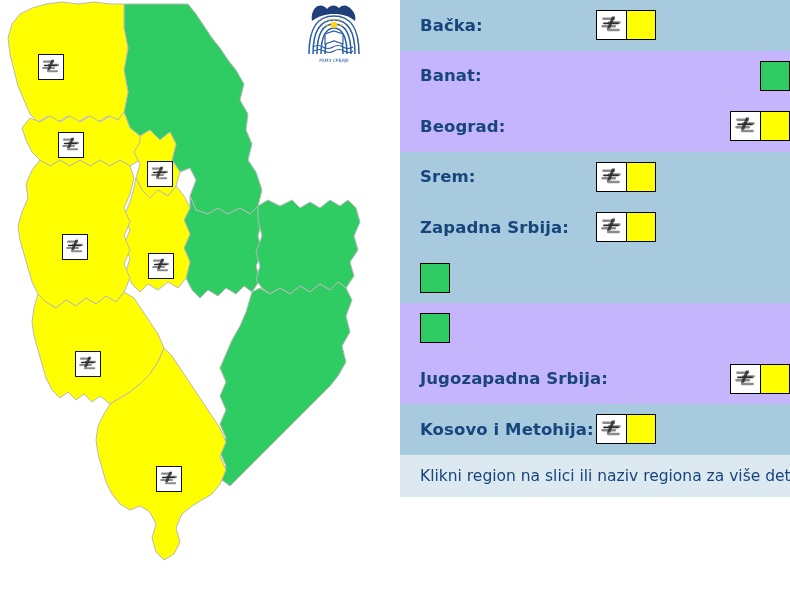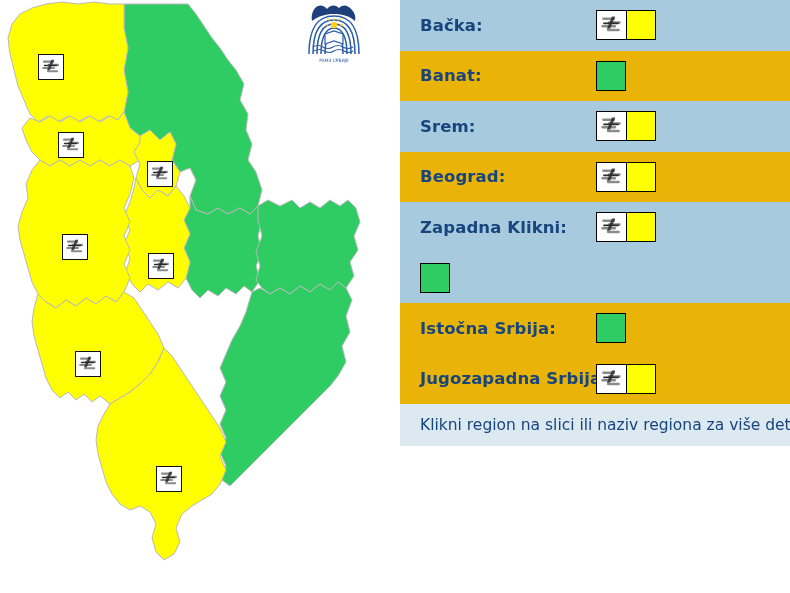--- a/index.html
+++ b/index.html
@@ -44,21 +44,21 @@
   }
   .region-row {
     position: relative;
     width: 390px;
     height: 50.5px;
     display: flex;
     align-items: center;
     padding-left: 20px;
   }
   .region-row.band-dark  { background: #a7cade; }
-  .region-row.band-light { background: #eab308; }
+  .region-row.band-light { background: #c4b5fd; justify-content: space-between; }
 
   .region-label {
     color: #17457c;
     font-size: 16.5px;
     font-weight: bold;
     letter-spacing: 0.1px;
     white-space: nowrap;
     width: 176px;
     flex: 0 0 176px;
   }
@@ -326,20 +326,41 @@
             </div>
             <div class="color-cell" style="background: rgb(255, 255, 0);"></div>
           </div>
         </div>
         <div class="region-row band-light">
           <div class="region-label">Banat:</div>
           <div class="swatch-group">
             <div class="color-cell solo" style="background: rgb(46, 204, 99);"></div>
           </div>
         </div>
+        <div class="region-row band-light">
+          <div class="region-label">Beograd:</div>
+          <div class="swatch-group">
+            <div class="icon-cell">
+              <svg viewBox="0 0 30 30">
+                <rect x="0" y="0" width="30" height="30" fill="#ffffff"></rect>
+                <g fill="#8a8a8a">
+                  <rect x="5" y="7" width="14" height="2.6" rx="1.2"></rect>
+                  <rect x="11" y="11" width="14" height="2.6" rx="1.2"></rect>
+                  <rect x="4" y="15" width="16" height="2.6" rx="1.2"></rect>
+                  <rect x="10" y="19" width="14" height="2.6" rx="1.2"></rect>
+                </g>
+                <g fill="#2b2b2b">
+                  <rect x="6" y="12.2" width="17" height="2.0" rx="1"></rect>
+                  <path d="M15.5,6 L19,6 L13.5,19 L10,19 Z" opacity="0.85"></path>
+                </g>
+              </svg>
+            </div>
+            <div class="color-cell" style="background: rgb(255, 255, 0);"></div>
+          </div>
+        </div>
         <div class="region-row band-dark">
           <div class="region-label">Srem:</div>
           <div class="swatch-group">
             <div class="icon-cell">
               <svg viewBox="0 0 30 30">
                 <rect x="0" y="0" width="30" height="30" fill="#ffffff"></rect>
                 <g fill="#8a8a8a">
                   <rect x="5" y="7" width="14" height="2.6" rx="1.2"></rect>
                   <rect x="11" y="11" width="14" height="2.6" rx="1.2"></rect>
                   <rect x="4" y="15" width="16" height="2.6" rx="1.2"></rect>
@@ -347,75 +368,74 @@
                 </g>
                 <g fill="#2b2b2b">
                   <rect x="6" y="12.2" width="17" height="2.0" rx="1"></rect>
                   <path d="M15.5,6 L19,6 L13.5,19 L10,19 Z" opacity="0.85"></path>
                 </g>
               </svg>
             </div>
             <div class="color-cell" style="background: rgb(255, 255, 0);"></div>
           </div>
         </div>
+        <div class="region-row band-dark">
+          <div class="region-label">Zapadna Srbija:</div>
+          <div class="swatch-group">
+            <div class="icon-cell">
+              <svg viewBox="0 0 30 30">
+                <rect x="0" y="0" width="30" height="30" fill="#ffffff"></rect>
+                <g fill="#8a8a8a">
+                  <rect x="5" y="7" width="14" height="2.6" rx="1.2"></rect>
+                  <rect x="11" y="11" width="14" height="2.6" rx="1.2"></rect>
+                  <rect x="4" y="15" width="16" height="2.6" rx="1.2"></rect>
+                  <rect x="10" y="19" width="14" height="2.6" rx="1.2"></rect>
+                </g>
+                <g fill="#2b2b2b">
+                  <rect x="6" y="12.2" width="17" height="2.0" rx="1"></rect>
+                  <path d="M15.5,6 L19,6 L13.5,19 L10,19 Z" opacity="0.85"></path>
+                </g>
+              </svg>
+            </div>
+            <div class="color-cell" style="background: rgb(255, 255, 0);"></div>
+          </div>
+        </div>
+        <div class="region-row band-dark">
+          <div class="swatch-group">
+            <div class="color-cell solo" style="background: rgb(46, 204, 99);"></div>
+          </div>
+        </div>
         <div class="region-row band-light">
-          <div class="region-label">Beograd:</div>
-          <div class="swatch-group">
-            <div class="icon-cell">
-              <svg viewBox="0 0 30 30">
-                <rect x="0" y="0" width="30" height="30" fill="#ffffff"></rect>
-                <g fill="#8a8a8a">
-                  <rect x="5" y="7" width="14" height="2.6" rx="1.2"></rect>
-                  <rect x="11" y="11" width="14" height="2.6" rx="1.2"></rect>
-                  <rect x="4" y="15" width="16" height="2.6" rx="1.2"></rect>
-                  <rect x="10" y="19" width="14" height="2.6" rx="1.2"></rect>
-                </g>
-                <g fill="#2b2b2b">
-                  <rect x="6" y="12.2" width="17" height="2.0" rx="1"></rect>
-                  <path d="M15.5,6 L19,6 L13.5,19 L10,19 Z" opacity="0.85"></path>
-                </g>
-              </svg>
-            </div>
-            <div class="color-cell" style="background: rgb(255, 255, 0);"></div>
-          </div>
-        </div>
-        <div class="region-row band-dark">
-          <div class="region-label">Zapadna Klikni:</div>
-          <div class="swatch-group">
-            <div class="icon-cell">
-              <svg viewBox="0 0 30 30">
-                <rect x="0" y="0" width="30" height="30" fill="#ffffff"></rect>
-                <g fill="#8a8a8a">
-                  <rect x="5" y="7" width="14" height="2.6" rx="1.2"></rect>
-                  <rect x="11" y="11" width="14" height="2.6" rx="1.2"></rect>
-                  <rect x="4" y="15" width="16" height="2.6" rx="1.2"></rect>
-                  <rect x="10" y="19" width="14" height="2.6" rx="1.2"></rect>
-                </g>
-                <g fill="#2b2b2b">
-                  <rect x="6" y="12.2" width="17" height="2.0" rx="1"></rect>
-                  <path d="M15.5,6 L19,6 L13.5,19 L10,19 Z" opacity="0.85"></path>
-                </g>
-              </svg>
-            </div>
-            <div class="color-cell" style="background: rgb(255, 255, 0);"></div>
-          </div>
-        </div>
-        <div class="region-row band-dark">
-          <div class="swatch-group">
-            <div class="color-cell solo" style="background: rgb(46, 204, 99);"></div>
-          </div>
-        </div>
-        <div class="region-row band-light">
-          <div class="region-label">Istočna Srbija:</div>
           <div class="swatch-group">
             <div class="color-cell solo" style="background: rgb(46, 204, 99);"></div>
           </div>
         </div>
         <div class="region-row band-light">
           <div class="region-label">Jugozapadna Srbija:</div>
+          <div class="swatch-group">
+            <div class="icon-cell">
+              <svg viewBox="0 0 30 30">
+                <rect x="0" y="0" width="30" height="30" fill="#ffffff"></rect>
+                <g fill="#8a8a8a">
+                  <rect x="5" y="7" width="14" height="2.6" rx="1.2"></rect>
+                  <rect x="11" y="11" width="14" height="2.6" rx="1.2"></rect>
+                  <rect x="4" y="15" width="16" height="2.6" rx="1.2"></rect>
+                  <rect x="10" y="19" width="14" height="2.6" rx="1.2"></rect>
+                </g>
+                <g fill="#2b2b2b">
+                  <rect x="6" y="12.2" width="17" height="2.0" rx="1"></rect>
+                  <path d="M15.5,6 L19,6 L13.5,19 L10,19 Z" opacity="0.85"></path>
+                </g>
+              </svg>
+            </div>
+            <div class="color-cell" style="background: rgb(255, 255, 0);"></div>
+          </div>
+        </div>
+        <div class="region-row band-dark">
+          <div class="region-label">Kosovo i Metohija:</div>
           <div class="swatch-group">
             <div class="icon-cell">
               <svg viewBox="0 0 30 30">
                 <rect x="0" y="0" width="30" height="30" fill="#ffffff"></rect>
                 <g fill="#8a8a8a">
                   <rect x="5" y="7" width="14" height="2.6" rx="1.2"></rect>
                   <rect x="11" y="11" width="14" height="2.6" rx="1.2"></rect>
                   <rect x="4" y="15" width="16" height="2.6" rx="1.2"></rect>
                   <rect x="10" y="19" width="14" height="2.6" rx="1.2"></rect>
                 </g>

